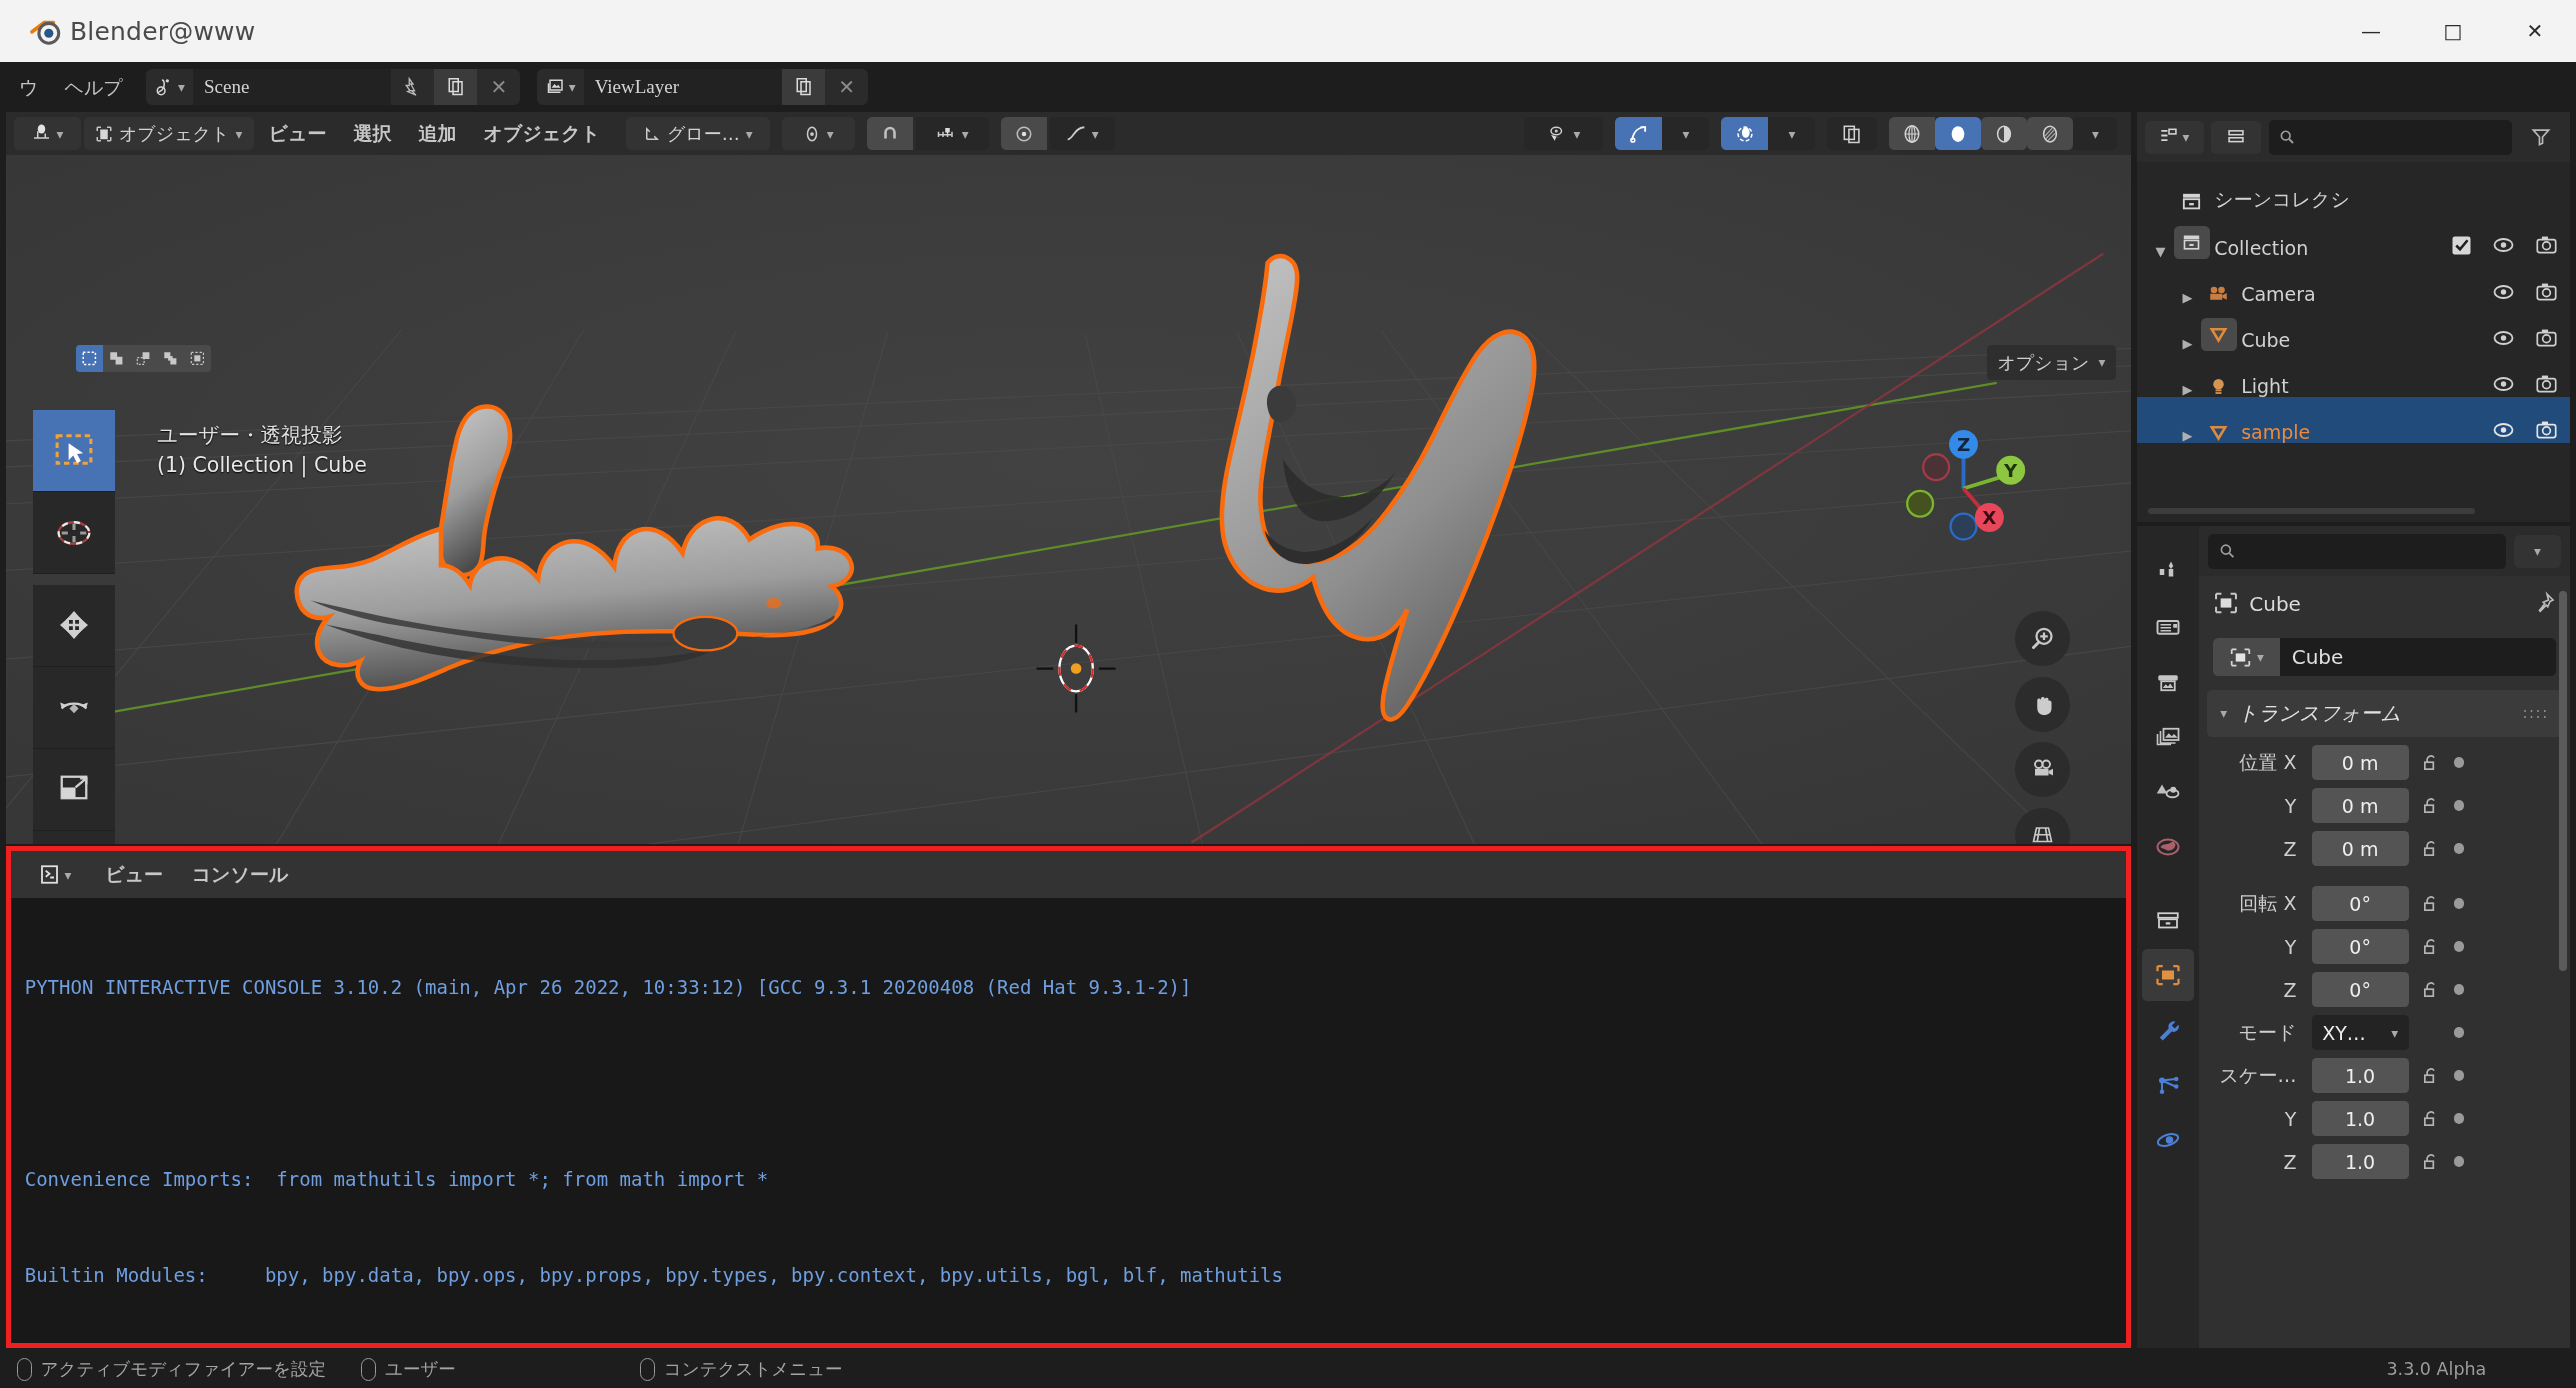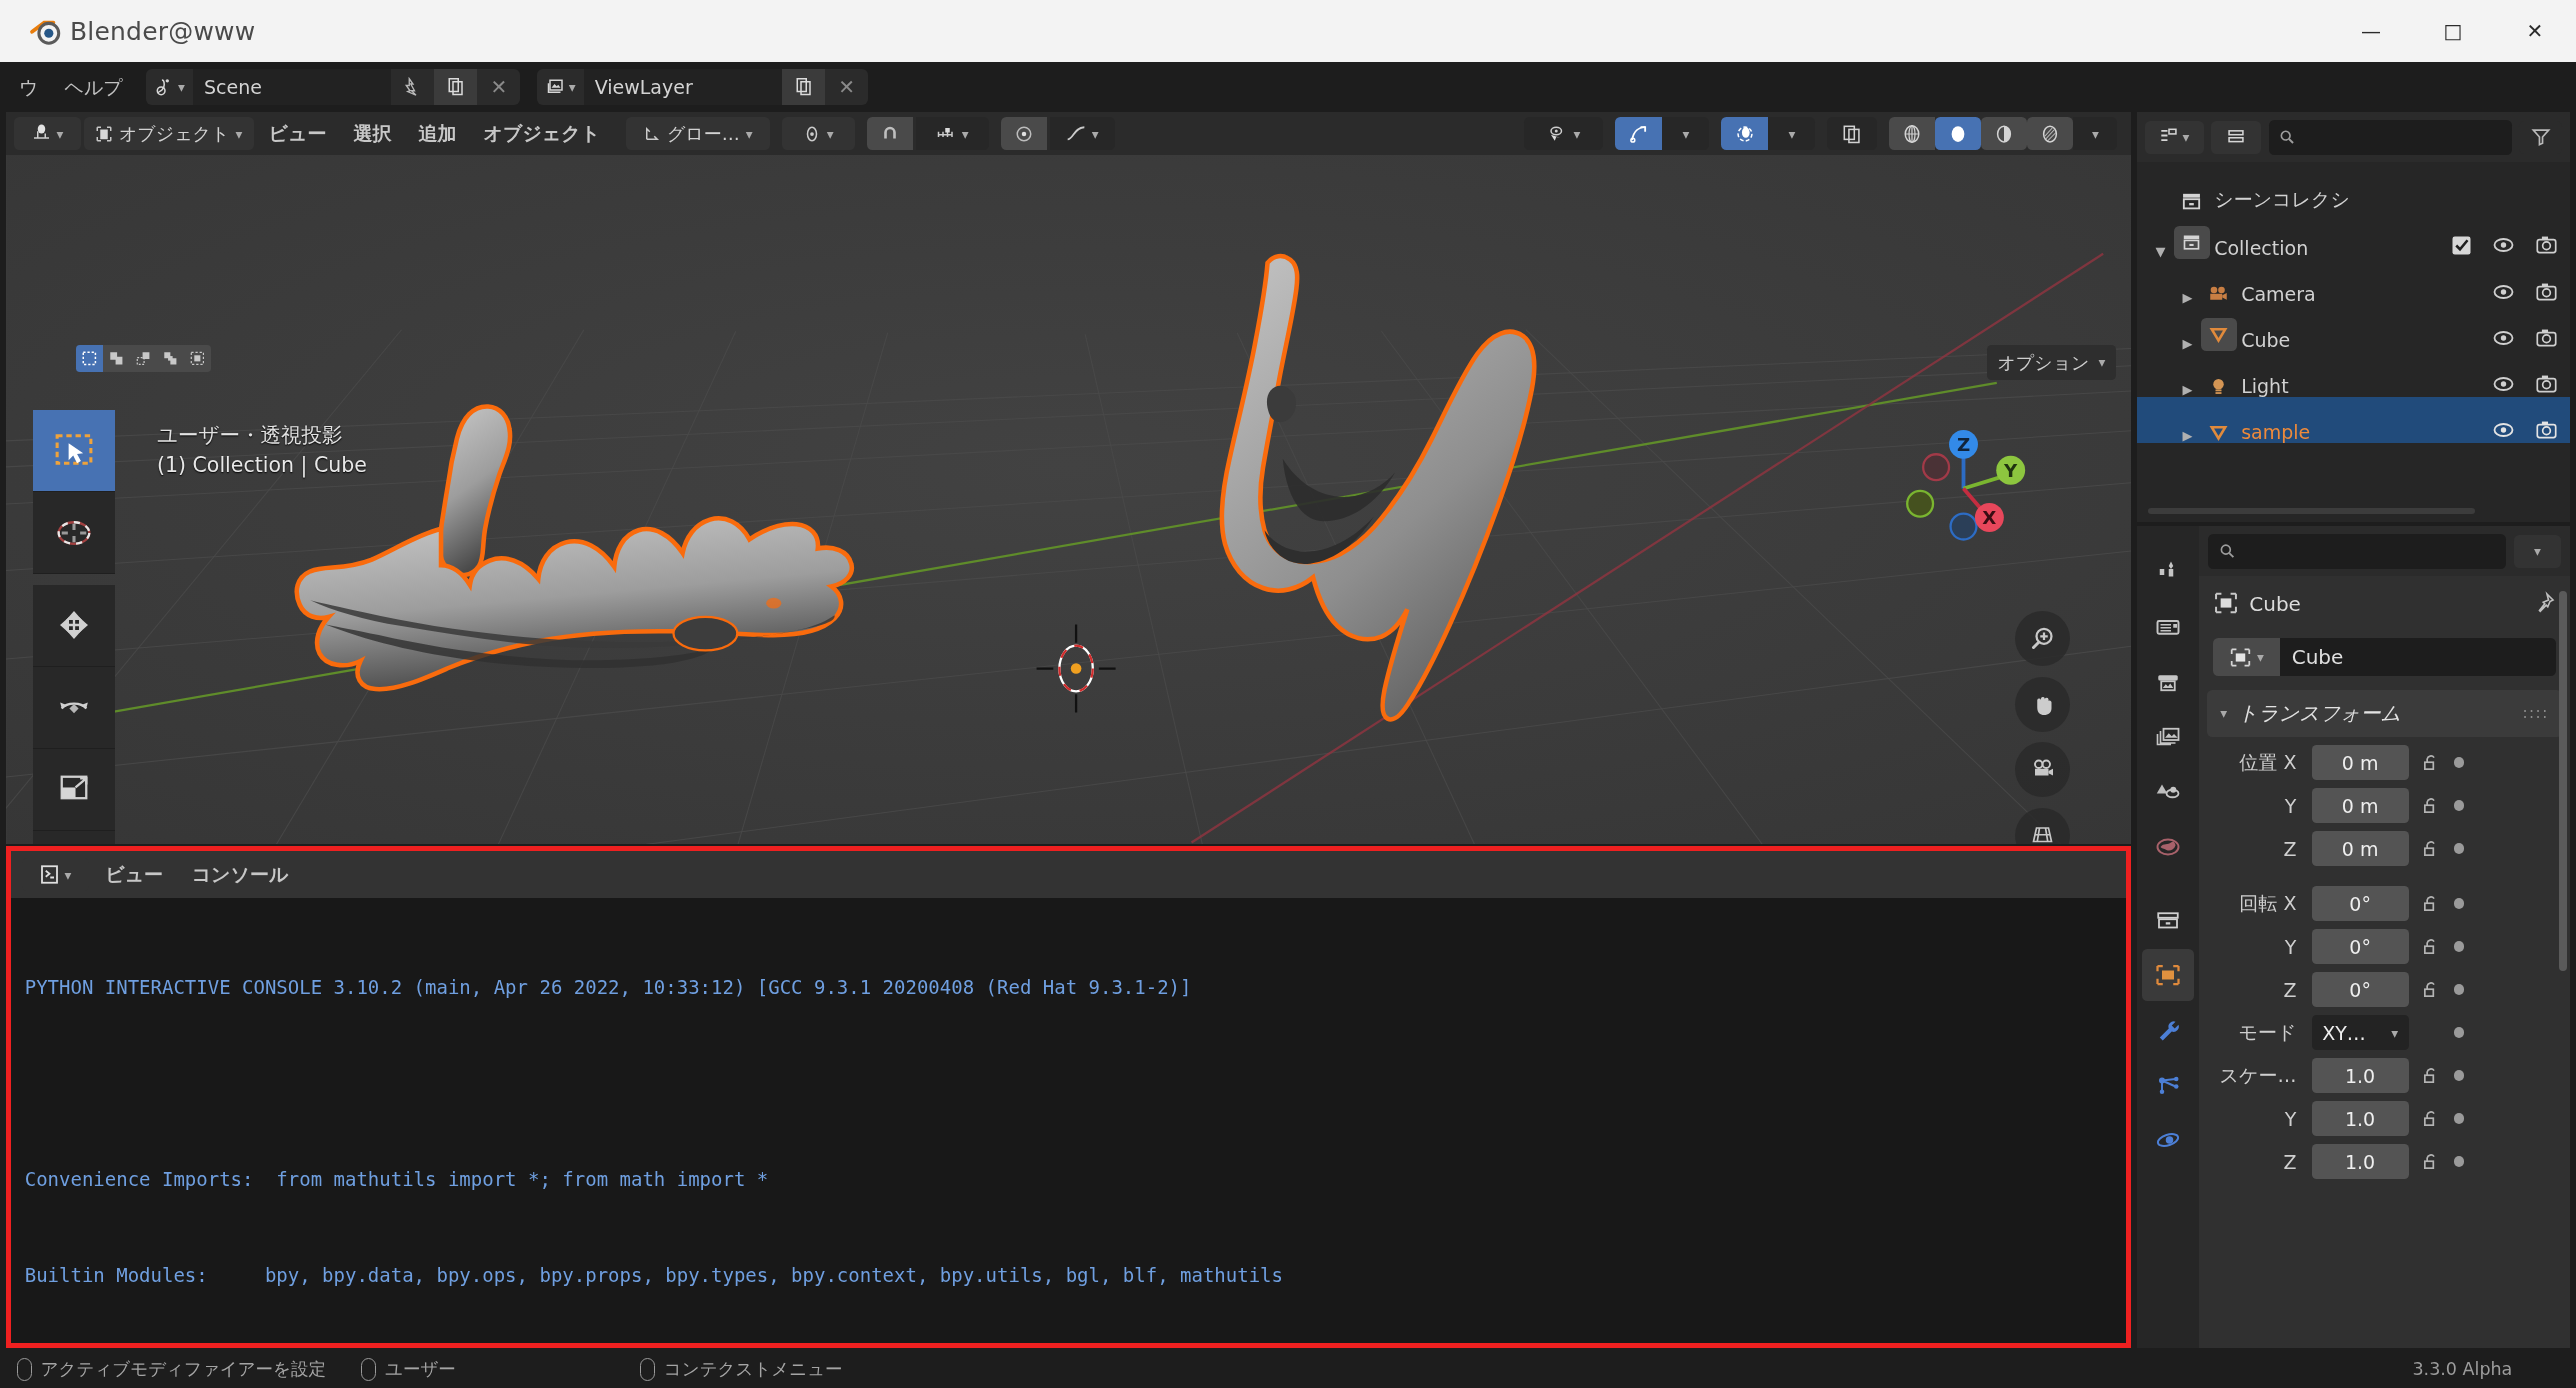--- a/index.html
+++ b/index.html
@@ -26,21 +26,21 @@
     position:absolute;left:0;top:62px;width:2576px;height:50px;
     background:#1d1d1d;display:flex;align-items:center;
   }
   .menu-item{font-size:19px;color:#c2c2c2;padding:0 13px;height:35px;line-height:35px;border-radius:3.8px;}
   .ws-tabs{display:flex;align-items:center;height:50px;margin-left:13.7px;}
   .ws-tab{font-size:19px;color:#b6b6b6;padding:0 17.5px;height:50px;line-height:50px;white-space:nowrap;}
   .ws-tab.active{background:#303030;color:#e6e6e6;}
 
   .scene-block{display:flex;align-items:center;height:36px;margin-left:10.6px;}
   .sb-icon{width:47px;height:36px;background:#2b2b2b;border-radius:6px 0 0 6px;display:flex;align-items:center;justify-content:center;gap:3px;}
-  .sb-field{height:36px;background:#222;min-width:198px;display:flex;align-items:center;padding:0 10.6px;color:#d4d4d4;font-size:19px;}
+  .sb-field{height:36px;background:#222;min-width:198px;display:flex;align-items:center;padding:0 10.6px;color:#d4d4d4;font-size:19px;font-family:Liberation Serif, serif;}
   .sb-sq{width:43px;height:36px;background:#2b2b2b;display:flex;align-items:center;justify-content:center;}
   .sb-sq.lit{background:#3b3b3b;}
   .sb-sq.last{border-radius:0 6px 6px 0;}
 
   
   .viewport{
     position:absolute;left:6px;top:112px;width:2125px;height:732px;
     background:#393939;overflow:hidden;
   }
   .vp-header{position:absolute;left:0;top:0;width:100%;height:43px;background:#2b2b2b;display:flex;align-items:center;padding:0 7.6px;gap:3px;}
@@ -123,21 +123,21 @@
   .fval.dropdown{background:#232323;justify-content:space-between;padding:0 10.6px;}
   .fgap{height:12px;}
   .lock{width:30px;display:flex;align-items:center;justify-content:center;}
   .dot{width:10.6px;height:10.6px;border-radius:50%;background:#9a9a9a;}
   .pscroll{position:absolute;right:3px;top:65px;width:7.6px;height:380px;background:#5a5a5a;border-radius:4.6px;}
 
   
   .status{position:absolute;left:0;bottom:0;width:2576px;height:40px;background:#1d1d1d;display:flex;align-items:center;padding:0 16.7px;gap:0;}
   .st-item{display:flex;align-items:center;gap:9px;margin-right:35px;}
   .st-txt{font-size:17.5px;color:#a5a5a5;white-space:nowrap;}
-  .st-ver{margin-left:auto;font-size:17.5px;color:#9c9c9c;margin-right:47px;}
+  .st-ver{margin-left:auto;font-size:17.5px;color:#9c9c9c;margin-right:73px;}
   .mouse{width:15px;height:23px;border:1.5px solid #9a9a9a;border-radius:7.6px;}
 </style>
 </head>
 <body>
 
 <div class="app">
 
   <div class="titlebar">
     <span class="tb-logo">
       <svg width="32" height="32" viewBox="0 0 42 42">

